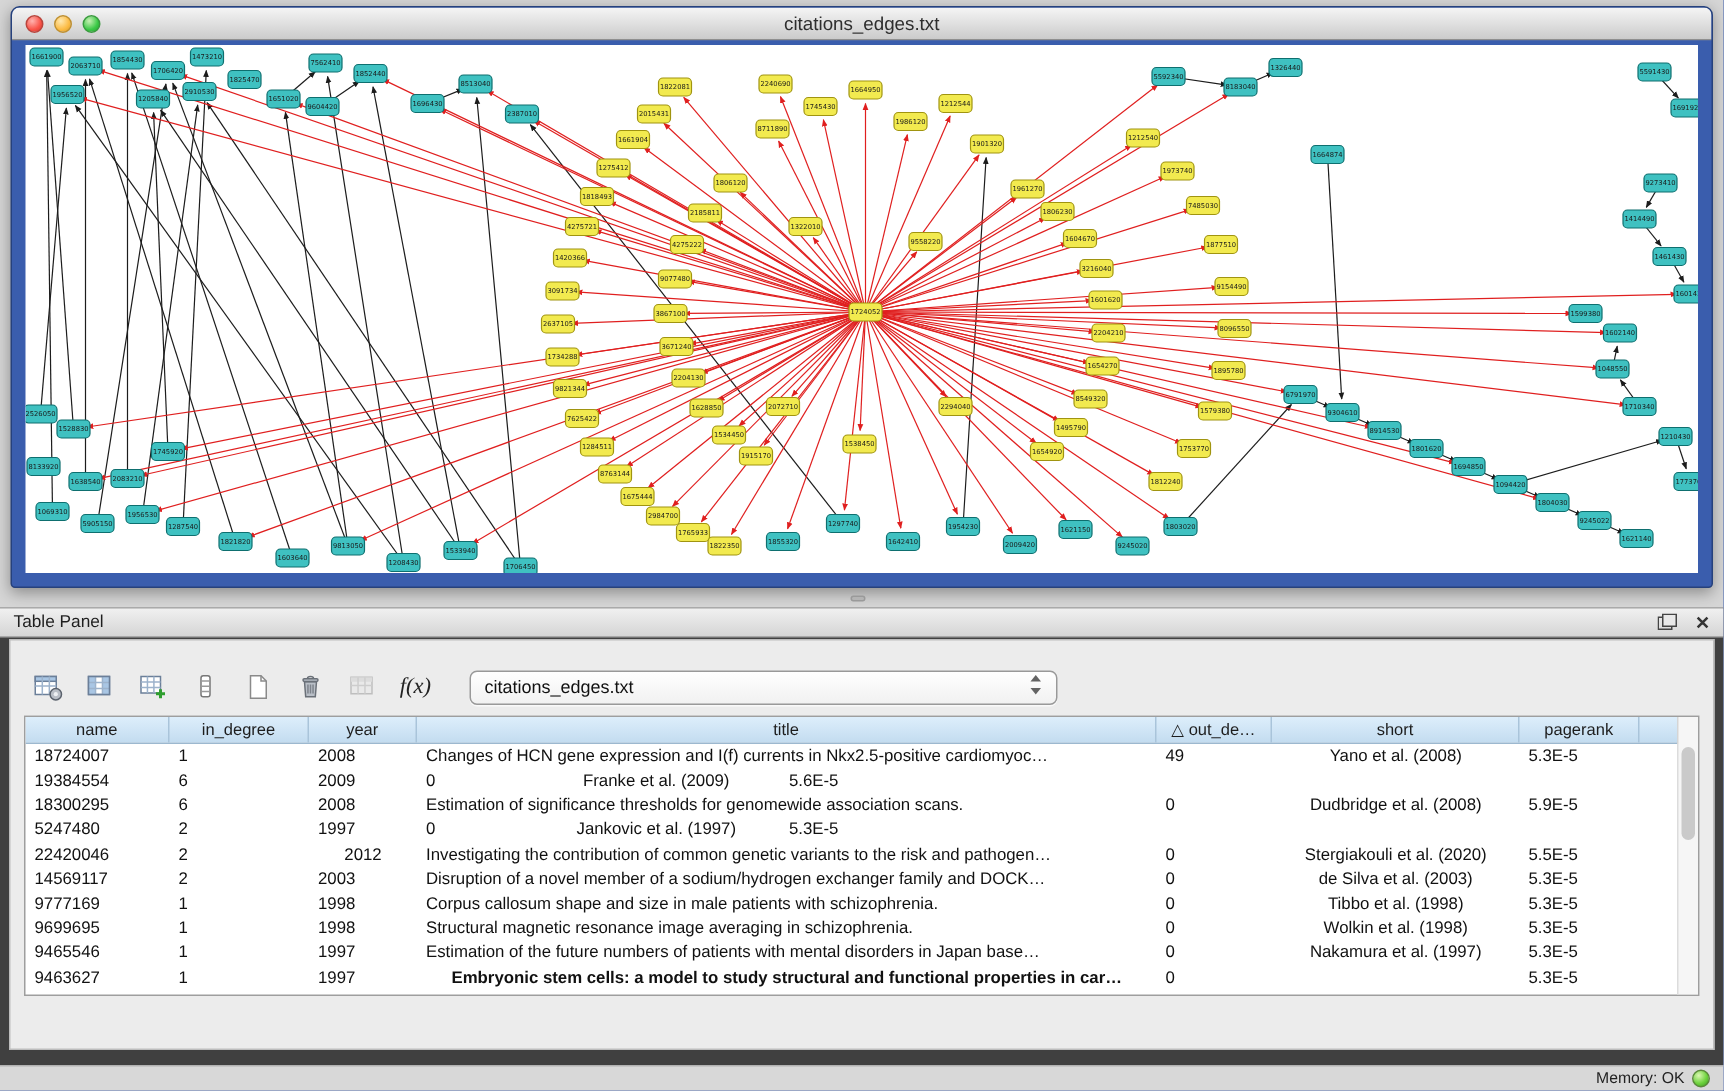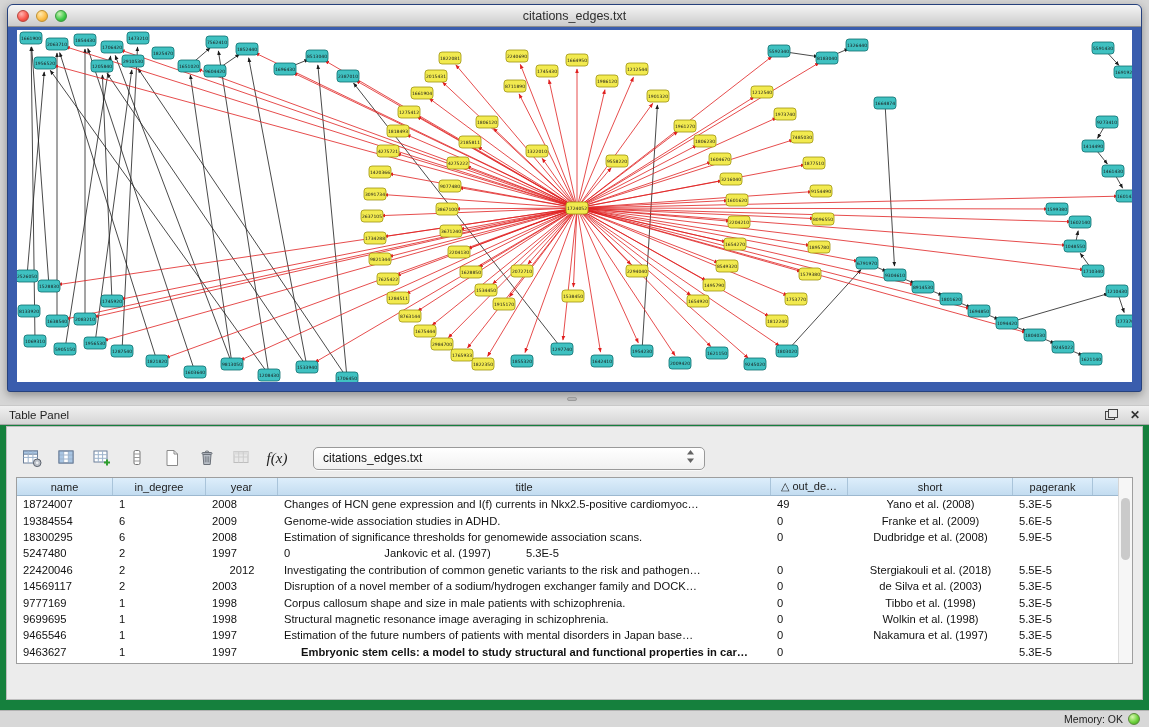--- a/index.html
+++ b/index.html
@@ -21,21 +21,21 @@
   .tl.green  { background:radial-gradient(circle at 35% 30%, #c8f0b4, #3bc946 60%, #2a9a34); border:1px solid #3a9a3e; }
   .canvas { position:absolute; left:9px; right:9px; top:25px; bottom:9px; background:#fff; overflow:hidden; }
   .canvas svg { display:block; width:100%; height:100%; }
   .node-label { font-family:"DejaVu Sans", sans-serif; font-size:4.5px; text-anchor:middle; fill:#1a1a1a; }
 
   
   .resize-dot { position:absolute; left:567px; top:397px; width:10px; height:4px;
     border-radius:2px; background:#b4b4b4; border:1px solid #9a9a9a; }
 
   
-  .table-panel { position:absolute; left:0; top:405px; width:1149px; height:305px; background:#15803d; }
+  .table-panel { position:absolute; left:0; top:405px; width:1149px; height:305px; background:#404040; }
   .panel-header { height:20px; background:linear-gradient(#f0f0f0,#d5d5d5);
     border-top:1px solid #c9c9c9; border-bottom:1px solid #a7a7a7;
     display:flex; align-items:center; padding:0 9px; font-size:11.5px; color:#1f1f1f; }
   .panel-header-icons { margin-left:auto; display:flex; align-items:center; gap:12px; }
   .panel-header-icons .ph-ic { font-size:12px; color:#333; cursor:default; line-height:1; }
   .panel-body { position:absolute; left:6px; right:6px; top:21px; bottom:10px;
     background:#ececec; border:1px solid #bdbdbd; padding-top:16px; }
 
   .toolbar { display:flex; align-items:center; gap:9px; padding:3px 12px 7px; }
   .tool { width:26px; height:24px; display:flex; align-items:center; justify-content:center; border-radius:4px; }
@@ -596,21 +596,20 @@
               <div class="td" style="width: 72px; text-align: left;">2008</div>
               <div class="td" style="width: 493px; text-align: left;">Changes of HCN gene expression and I(f) currents in Nkx2.5-positive cardiomyoc…</div>
               <div class="td" style="width: 77px; text-align: left;">49</div>
               <div class="td" style="width: 165px; text-align: center;">Yano et al. (2008)</div>
               <div class="td" style="width: 80px; text-align: left;">5.3E-5</div>
             </div>
             <div class="tr">
               <div class="td" style="width: 96px; text-align: left;">19384554</div>
               <div class="td" style="width: 93px; text-align: left;">6</div>
               <div class="td" style="width: 72px; text-align: left;">2009</div>
-              <div class="td" style="width: 493px; text-align: left;">Genome-wide association studies in ADHD.</div>
               <div class="td" style="width: 77px; text-align: left;">0</div>
               <div class="td" style="width: 165px; text-align: center;">Franke et al. (2009)</div>
               <div class="td" style="width: 80px; text-align: left;">5.6E-5</div>
             </div>
             <div class="tr">
               <div class="td" style="width: 96px; text-align: left;">18300295</div>
               <div class="td" style="width: 93px; text-align: left;">6</div>
               <div class="td" style="width: 72px; text-align: left;">2008</div>
               <div class="td" style="width: 493px; text-align: left;">Estimation of significance thresholds for genomewide association scans.</div>
               <div class="td" style="width: 77px; text-align: left;">0</div>
@@ -624,21 +623,21 @@
               <div class="td" style="width: 77px; text-align: left;">0</div>
               <div class="td" style="width: 165px; text-align: center;">Jankovic et al. (1997)</div>
               <div class="td" style="width: 80px; text-align: left;">5.3E-5</div>
             </div>
             <div class="tr">
               <div class="td" style="width: 96px; text-align: left;">22420046</div>
               <div class="td" style="width: 93px; text-align: left;">2</div>
               <div class="td" style="width: 72px; text-align: center;">2012</div>
               <div class="td" style="width: 493px; text-align: left;">Investigating the contribution of common genetic variants to the risk and pathogen…</div>
               <div class="td" style="width: 77px; text-align: left;">0</div>
-              <div class="td" style="width: 165px; text-align: center;">Stergiakouli et al. (2018)</div>
+              <div class="td" style="width: 165px; text-align: center;">Stergiakouli et al. (2020)</div>
               <div class="td" style="width: 80px; text-align: left;">5.5E-5</div>
             </div>
             <div class="tr">
               <div class="td" style="width: 96px; text-align: left;">14569117</div>
               <div class="td" style="width: 93px; text-align: left;">2</div>
               <div class="td" style="width: 72px; text-align: left;">2003</div>
               <div class="td" style="width: 493px; text-align: left;">Disruption of a novel member of a sodium/hydrogen exchanger family and DOCK…</div>
               <div class="td" style="width: 77px; text-align: left;">0</div>
               <div class="td" style="width: 165px; text-align: center;">de Silva et al. (2003)</div>
               <div class="td" style="width: 80px; text-align: left;">5.3E-5</div>

